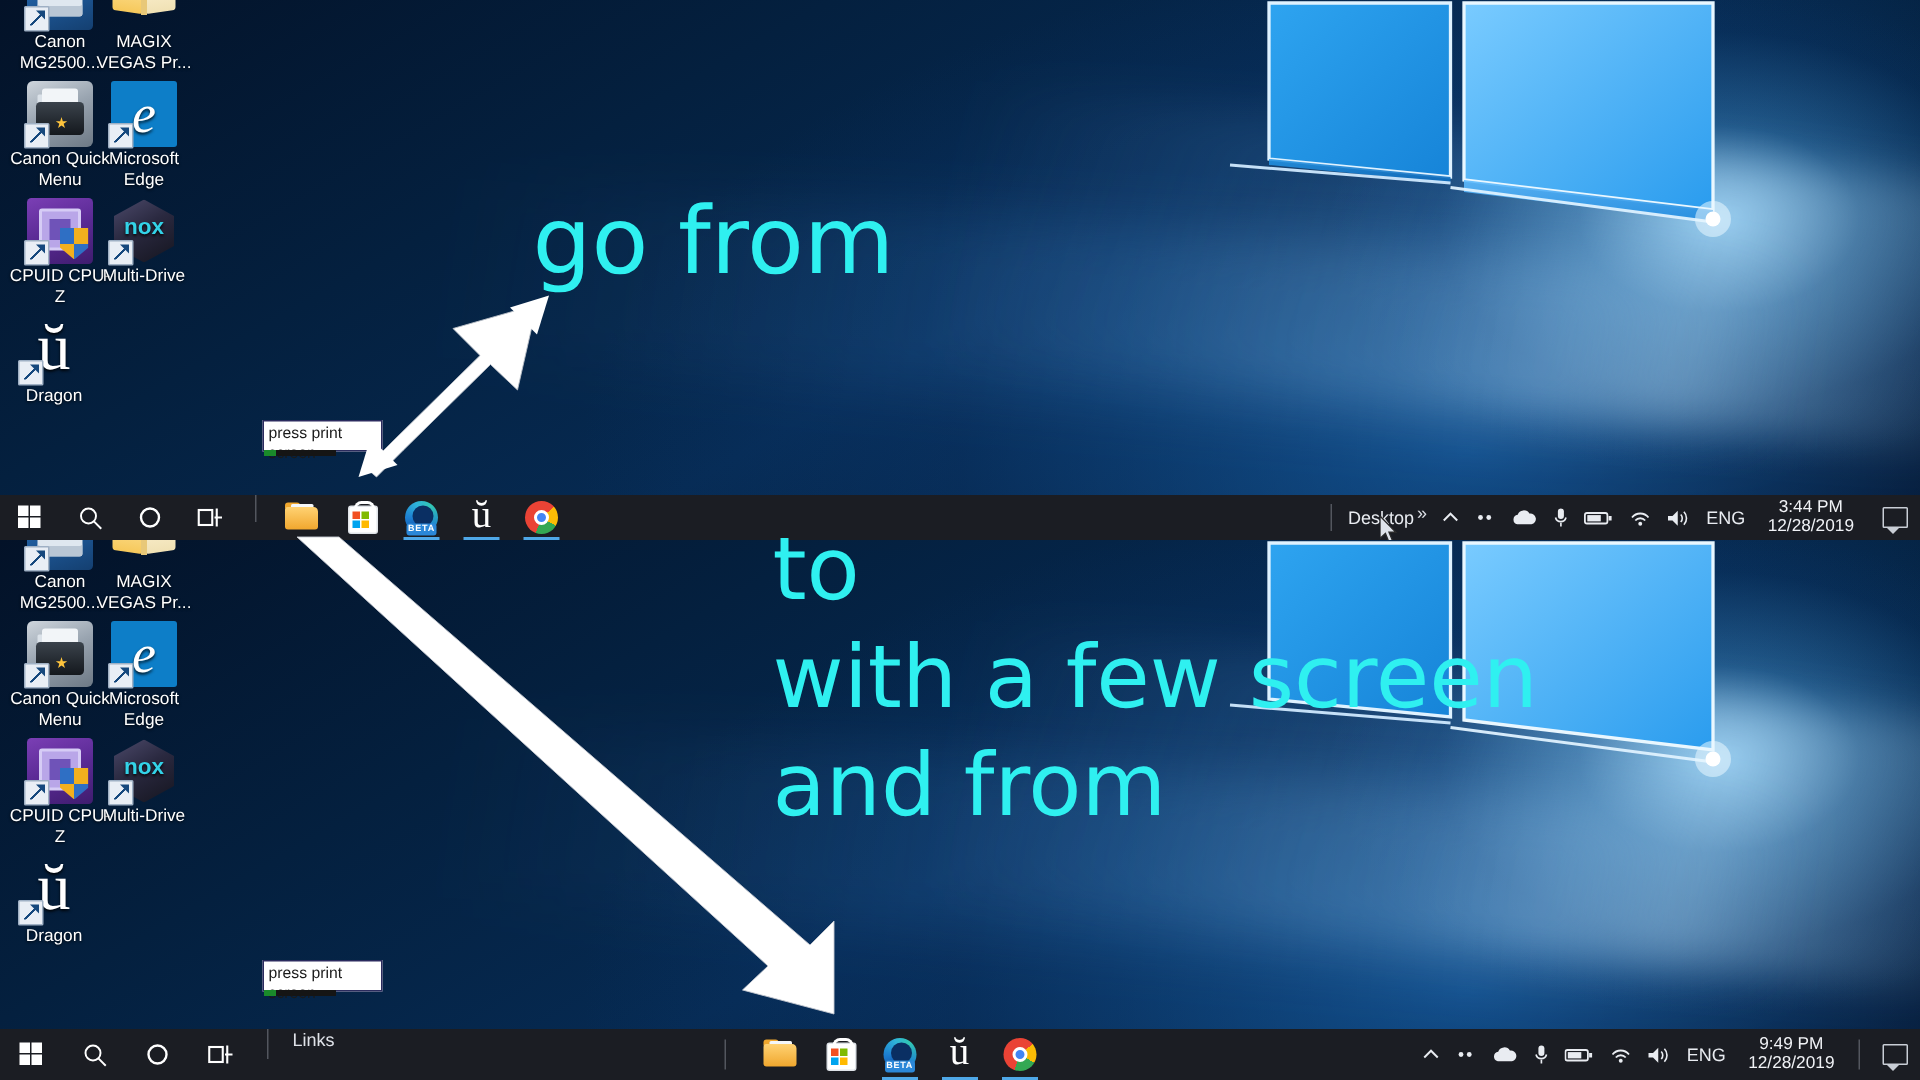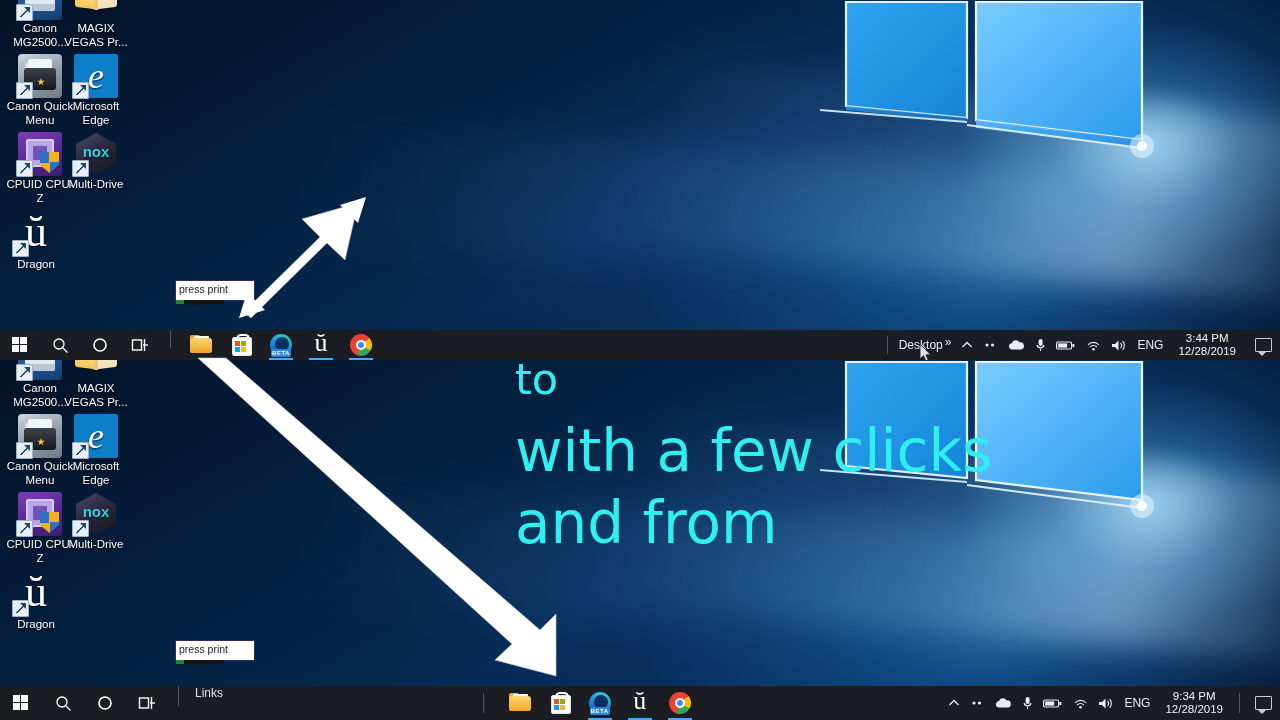--- a/index.html
+++ b/index.html
@@ -253,21 +253,21 @@
   
   .anno {
     position: absolute;
     color: #2ff0f0;
     font-family: "DejaVu Sans", sans-serif;
     font-weight: 400;
     white-space: nowrap;
     letter-spacing: 0px;
   }
   #anno-gofrom { left: 355px; top: 126px;  font-size: 62px; line-height: 70px; }
-  #anno-to     { left: 515px; top: 346px;  font-size: 43px; line-height: 66px; }
+  #anno-to     { left: 515px; top: 346px;  font-size: 58px; line-height: 66px; }
   #anno-clicks { left: 515px; top: 418px;  font-size: 58px; line-height: 66px; }
   #anno-drags  { left: 515px; top: 490px;  font-size: 58px; line-height: 66px; }
 
   
   .pps {
     position: absolute;
     width: 80px; height: 21px;
     background: #ffffff;
     border: 1px solid #2b2b5e;
     box-sizing: border-box;
@@ -773,32 +773,33 @@
         <svg width="16" height="13" viewBox="0 0 16 13">
           <polygon points="1,5 4,5 7.5,1.5 7.5,11.5 4,8 1,8" fill="#e9ecf1"></polygon>
           <path d="M9.5 4 A3.6 3.6 0 0 1 9.5 9" fill="none" stroke="#e9ecf1" stroke-width="1.1"></path>
           <path d="M11.6 2.2 A6.2 6.2 0 0 1 11.6 10.8" fill="none" stroke="#e9ecf1" stroke-width="1.1"></path>
         </svg>
       </div>
       <div class="tray-item">
         <span>ENG</span>
       </div>
       <div class="tray-clock">
-        <span>9:34 PM</span>
+        <span>9:49 PM</span>
         <span>12/28/2019</span>
       </div>
       <div class="tray-sep"></div>
       <div class="showdesktop">
         <span class="sd-box"></span>
       </div>
     </div>
   </div>
 
+  <div class="anno" id="anno-gofrom">go from</div>
   <div class="anno" id="anno-to">to</div>
-  <div class="anno" id="anno-clicks">with a few clicks</div>
+  <div class="anno" id="anno-clicks">with a few screen</div>
   <div class="anno" id="anno-drags">and from</div>
 
   <div class="arrows">
     <svg width="1280" height="720" viewBox="0 0 1280 720">
 
       <g>
         <polygon fill="#ffffff" stroke="#b9bec6" stroke-width="0.6" points="244,312 262,294 320,237 302,219 358,203 345,260 327,243 269,300 251,318"></polygon>
         <polygon fill="#ffffff" points="366,197 340,205 358,223"></polygon>
         <polygon fill="#ffffff" points="239,318 265,310 247,292"></polygon>
       </g>

